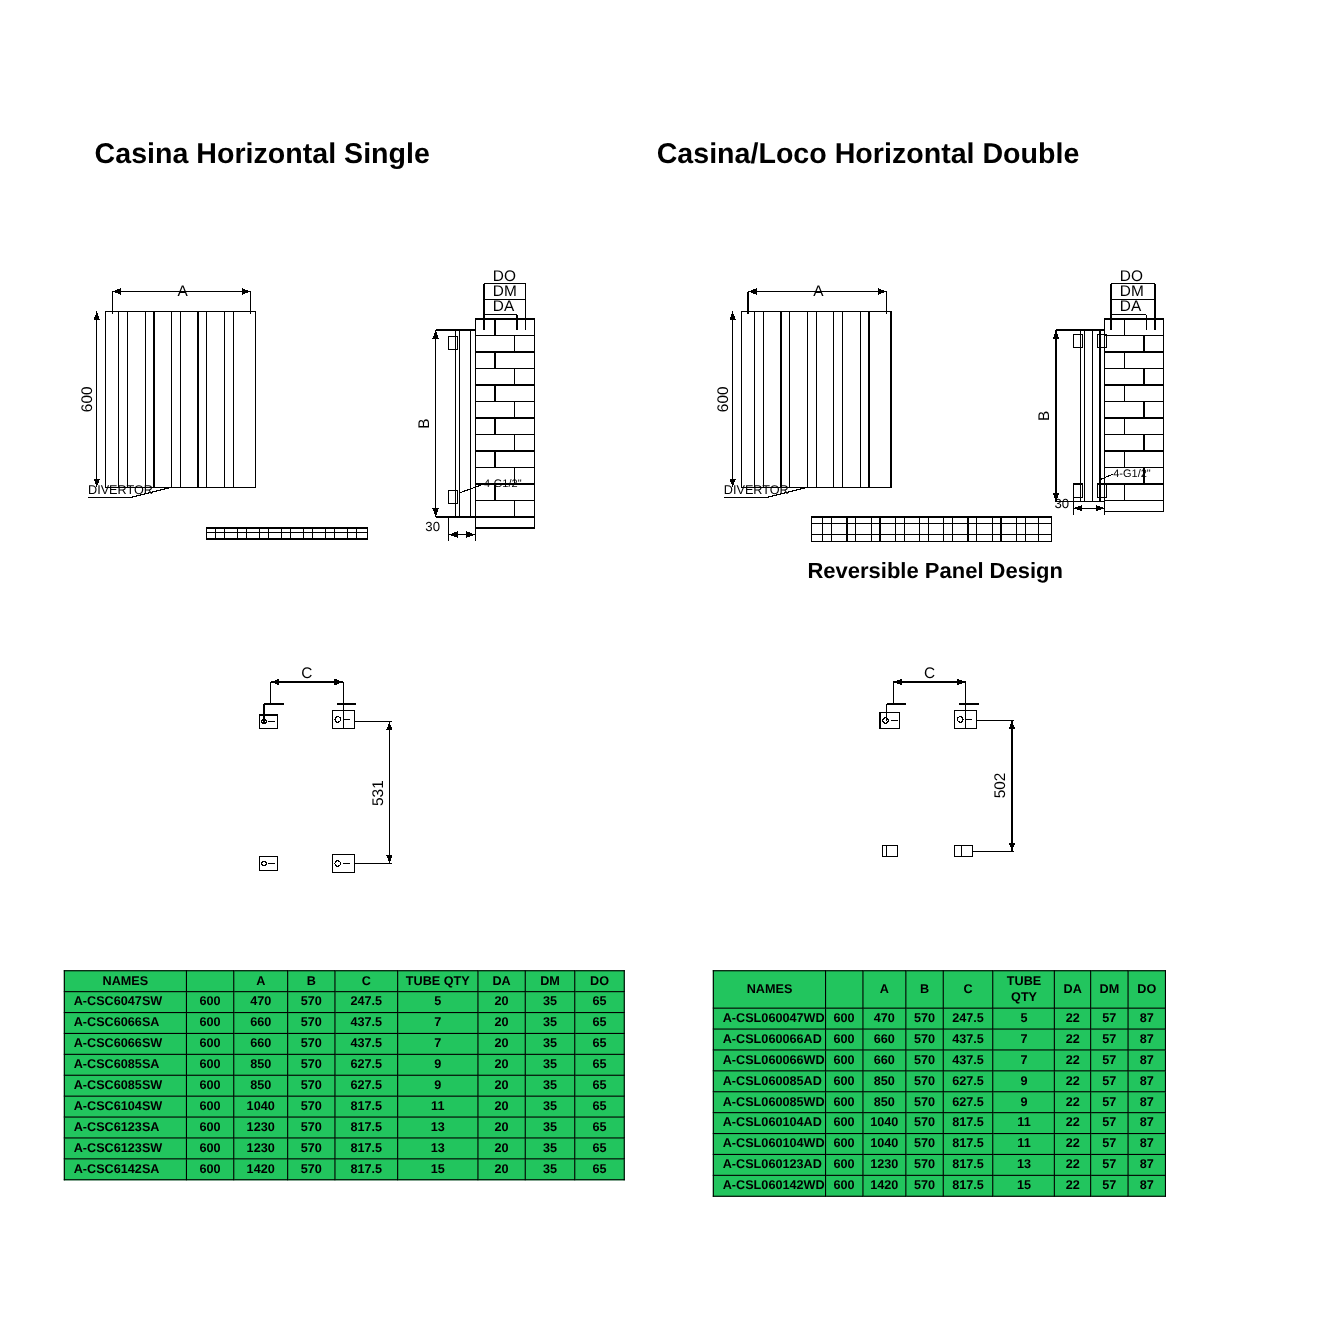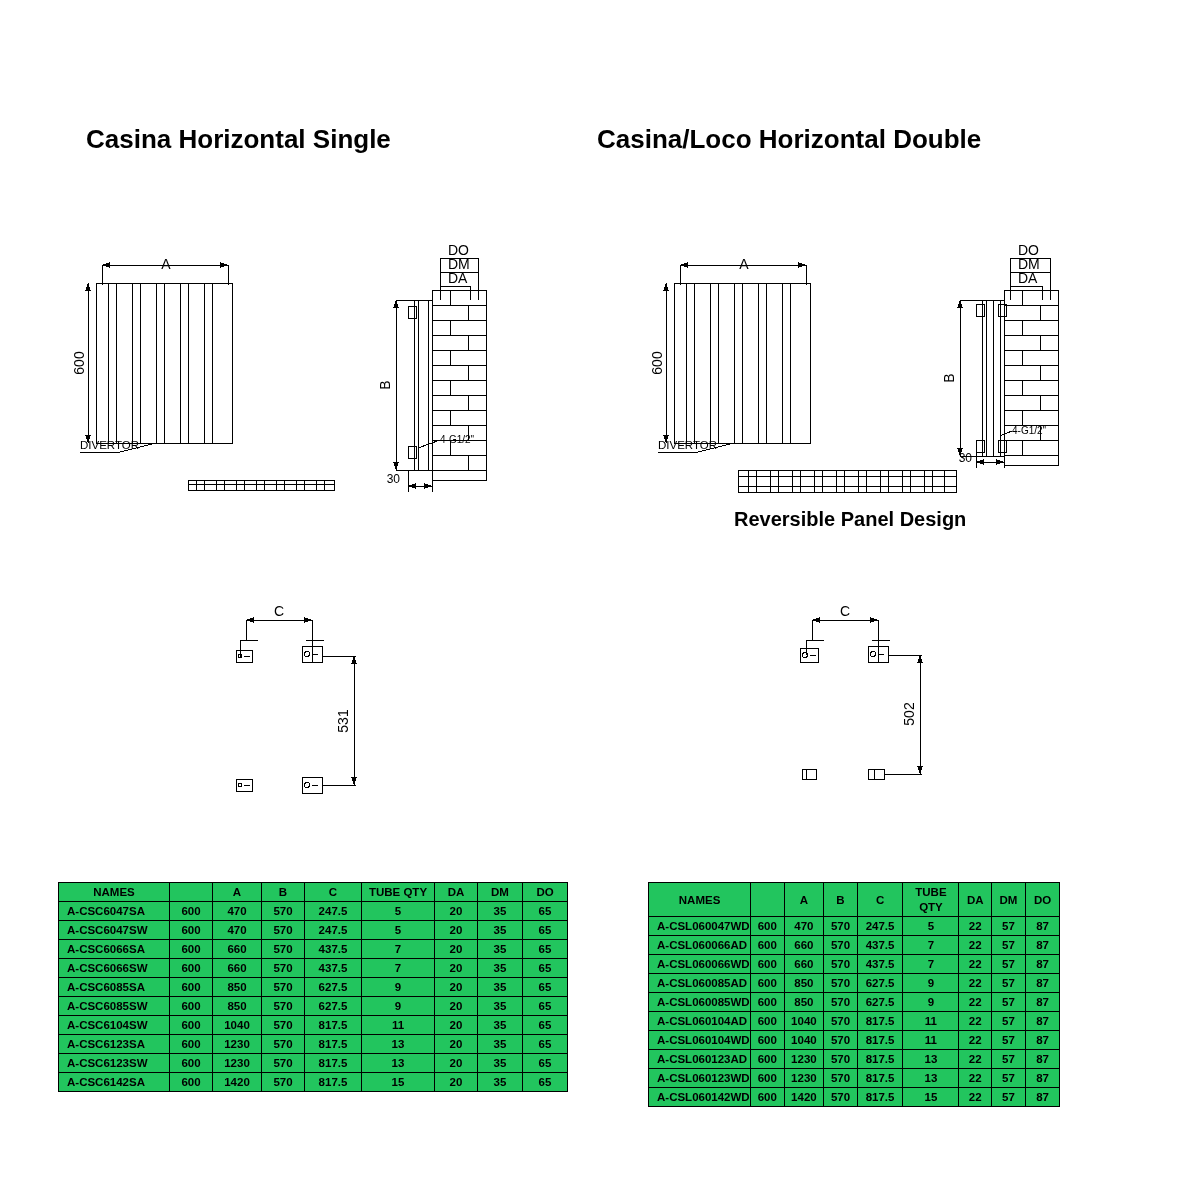--- a/index.html
+++ b/index.html
@@ -386,31 +386,20 @@
         <th class="col-a">A</th>
         <th class="col-b">B</th>
         <th class="col-c">C</th>
         <th class="col-q">TUBE QTY</th>
         <th class="col-da">DA</th>
         <th class="col-dm">DM</th>
         <th class="col-do">DO</th>
       </tr>
 
       <tr>
-        <td class="name">A-CSC6047SA</td>
-        <td>600</td>
-        <td>470</td>
-        <td>570</td>
-        <td>247.5</td>
-        <td>5</td>
-        <td>20</td>
-        <td>35</td>
-        <td>65</td>
-      </tr>
-      <tr>
         <td class="name">A-CSC6047SW</td>
         <td>600</td>
         <td>470</td>
         <td>570</td>
         <td>247.5</td>
         <td>5</td>
         <td>20</td>
         <td>35</td>
         <td>65</td>
       </tr>
@@ -601,31 +590,20 @@
         <td>600</td>
         <td>1230</td>
         <td>570</td>
         <td>817.5</td>
         <td>13</td>
         <td>22</td>
         <td>57</td>
         <td>87</td>
       </tr>
       <tr>
-        <td class="name">A-CSL060123WD</td>
-        <td>600</td>
-        <td>1230</td>
-        <td>570</td>
-        <td>817.5</td>
-        <td>13</td>
-        <td>22</td>
-        <td>57</td>
-        <td>87</td>
-      </tr>
-      <tr>
         <td class="name">A-CSL060142WD</td>
         <td>600</td>
         <td>1420</td>
         <td>570</td>
         <td>817.5</td>
         <td>15</td>
         <td>22</td>
         <td>57</td>
         <td>87</td>
       </tr>

